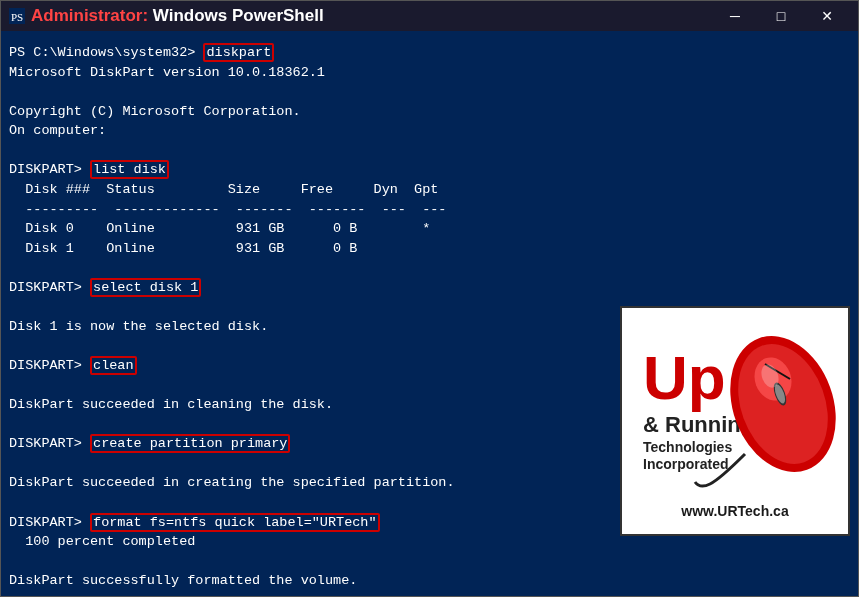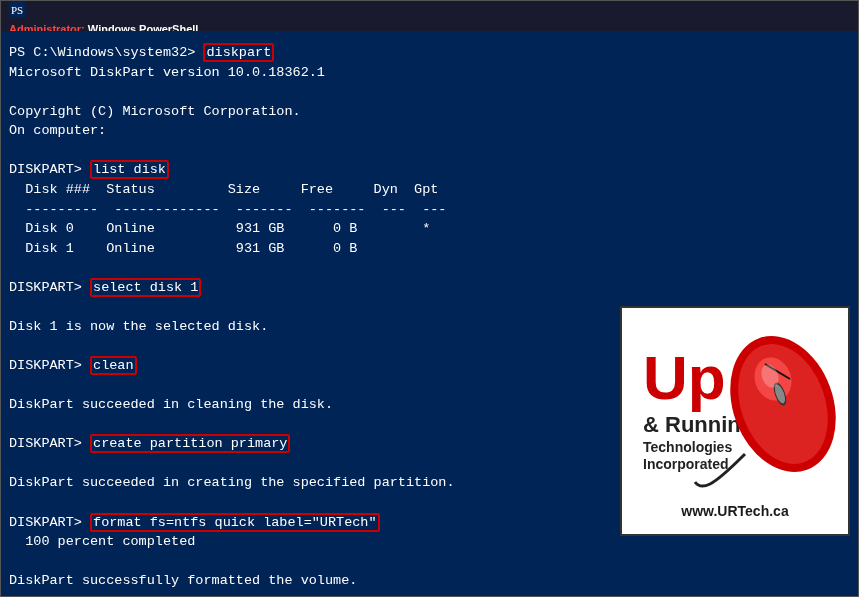--- a/index.html
+++ b/index.html
@@ -4,29 +4,29 @@
   <style>
     * { margin: 0; padding: 0; box-sizing: border-box; }
     body { width: 859px; height: 597px; overflow: hidden; font-family: 'Consolas', 'Courier New', monospace; }
 
     .window { width: 859px; height: 597px; display: flex; flex-direction: column; border: 1px solid #555; }
 
     .title-bar {
       background: #1a1a2e;
       height: 30px;
       display: flex;
+      align-items: center;
       padding: 0 8px;
       gap: 6px;
       flex-shrink: 0;
-      flex-direction: column;
     }
     .title-bar-icon { width: 16px; height: 16px; flex-shrink: 0; }
     .title-bar-text {
       color: #fff;
-      font-size: 11px;
+      font-size: 17px;
       font-family: 'Segoe UI', sans-serif;
       flex: 1;
     }
     .title-bar-text span { color: #ff4444; font-weight: bold; }
     .title-bar-controls { display: flex; gap: 0; }
     .title-btn {
       width: 46px; height: 30px;
       background: transparent;
       border: none;
       color: #fff;

